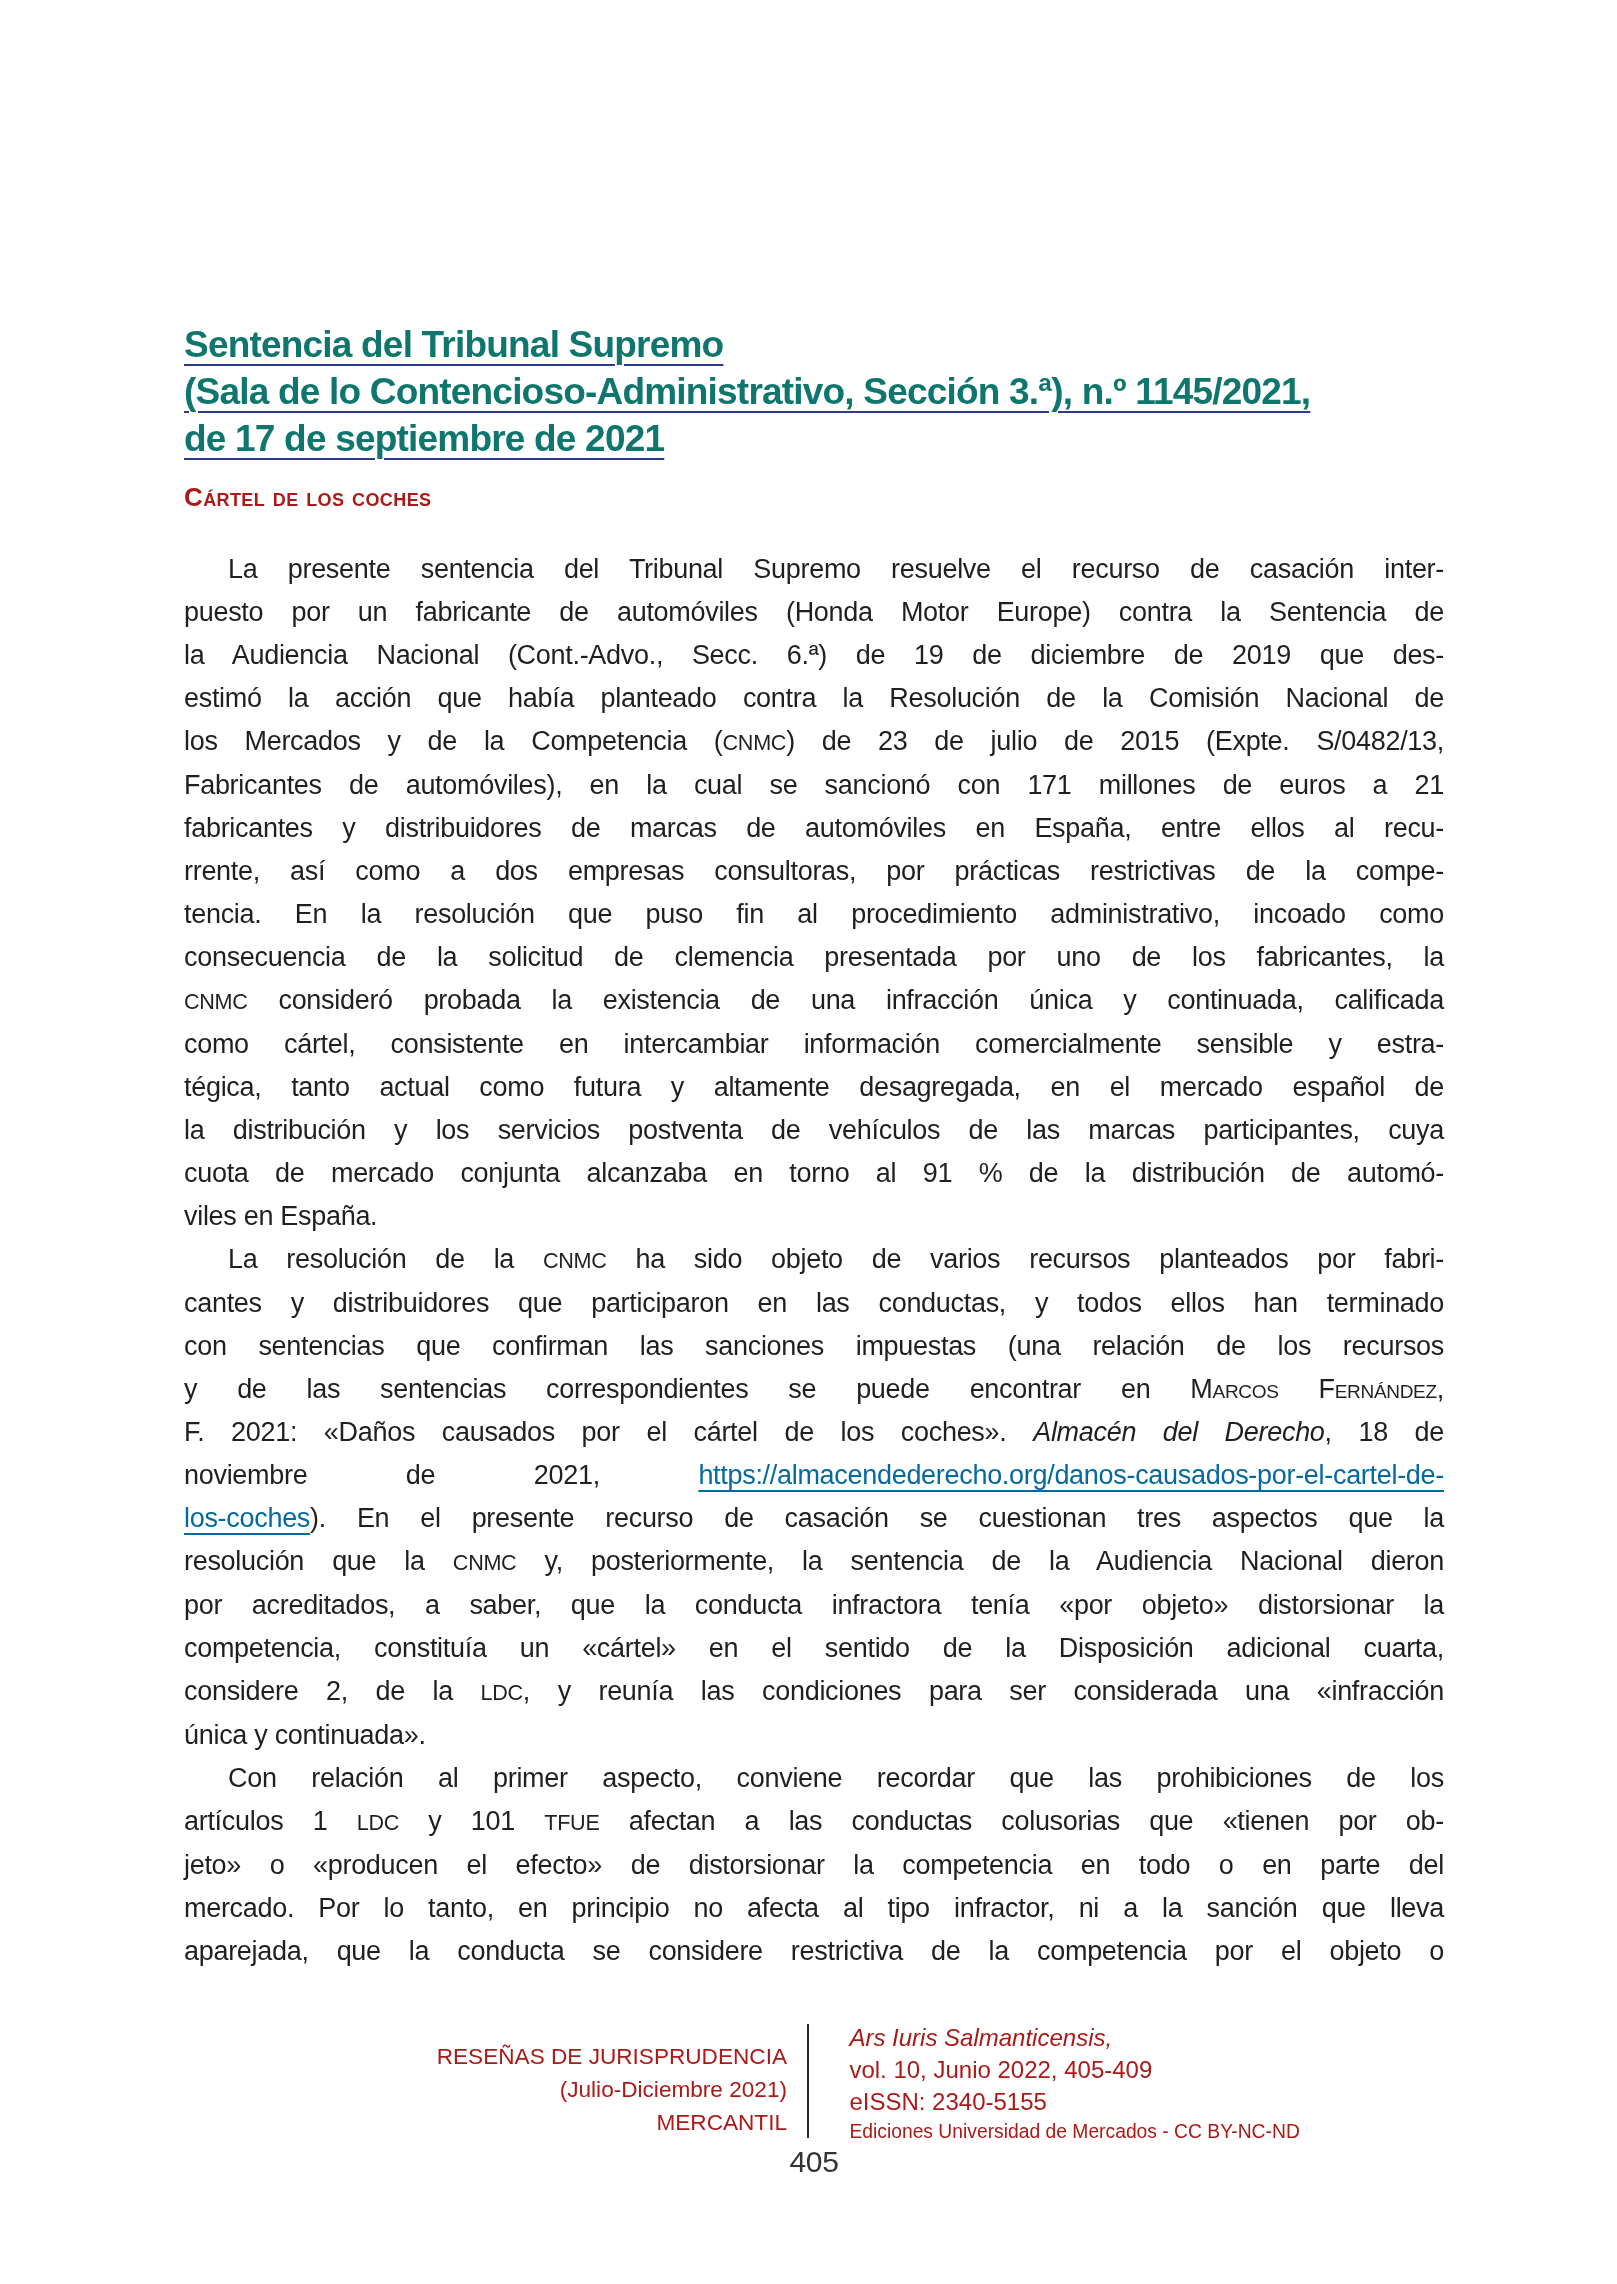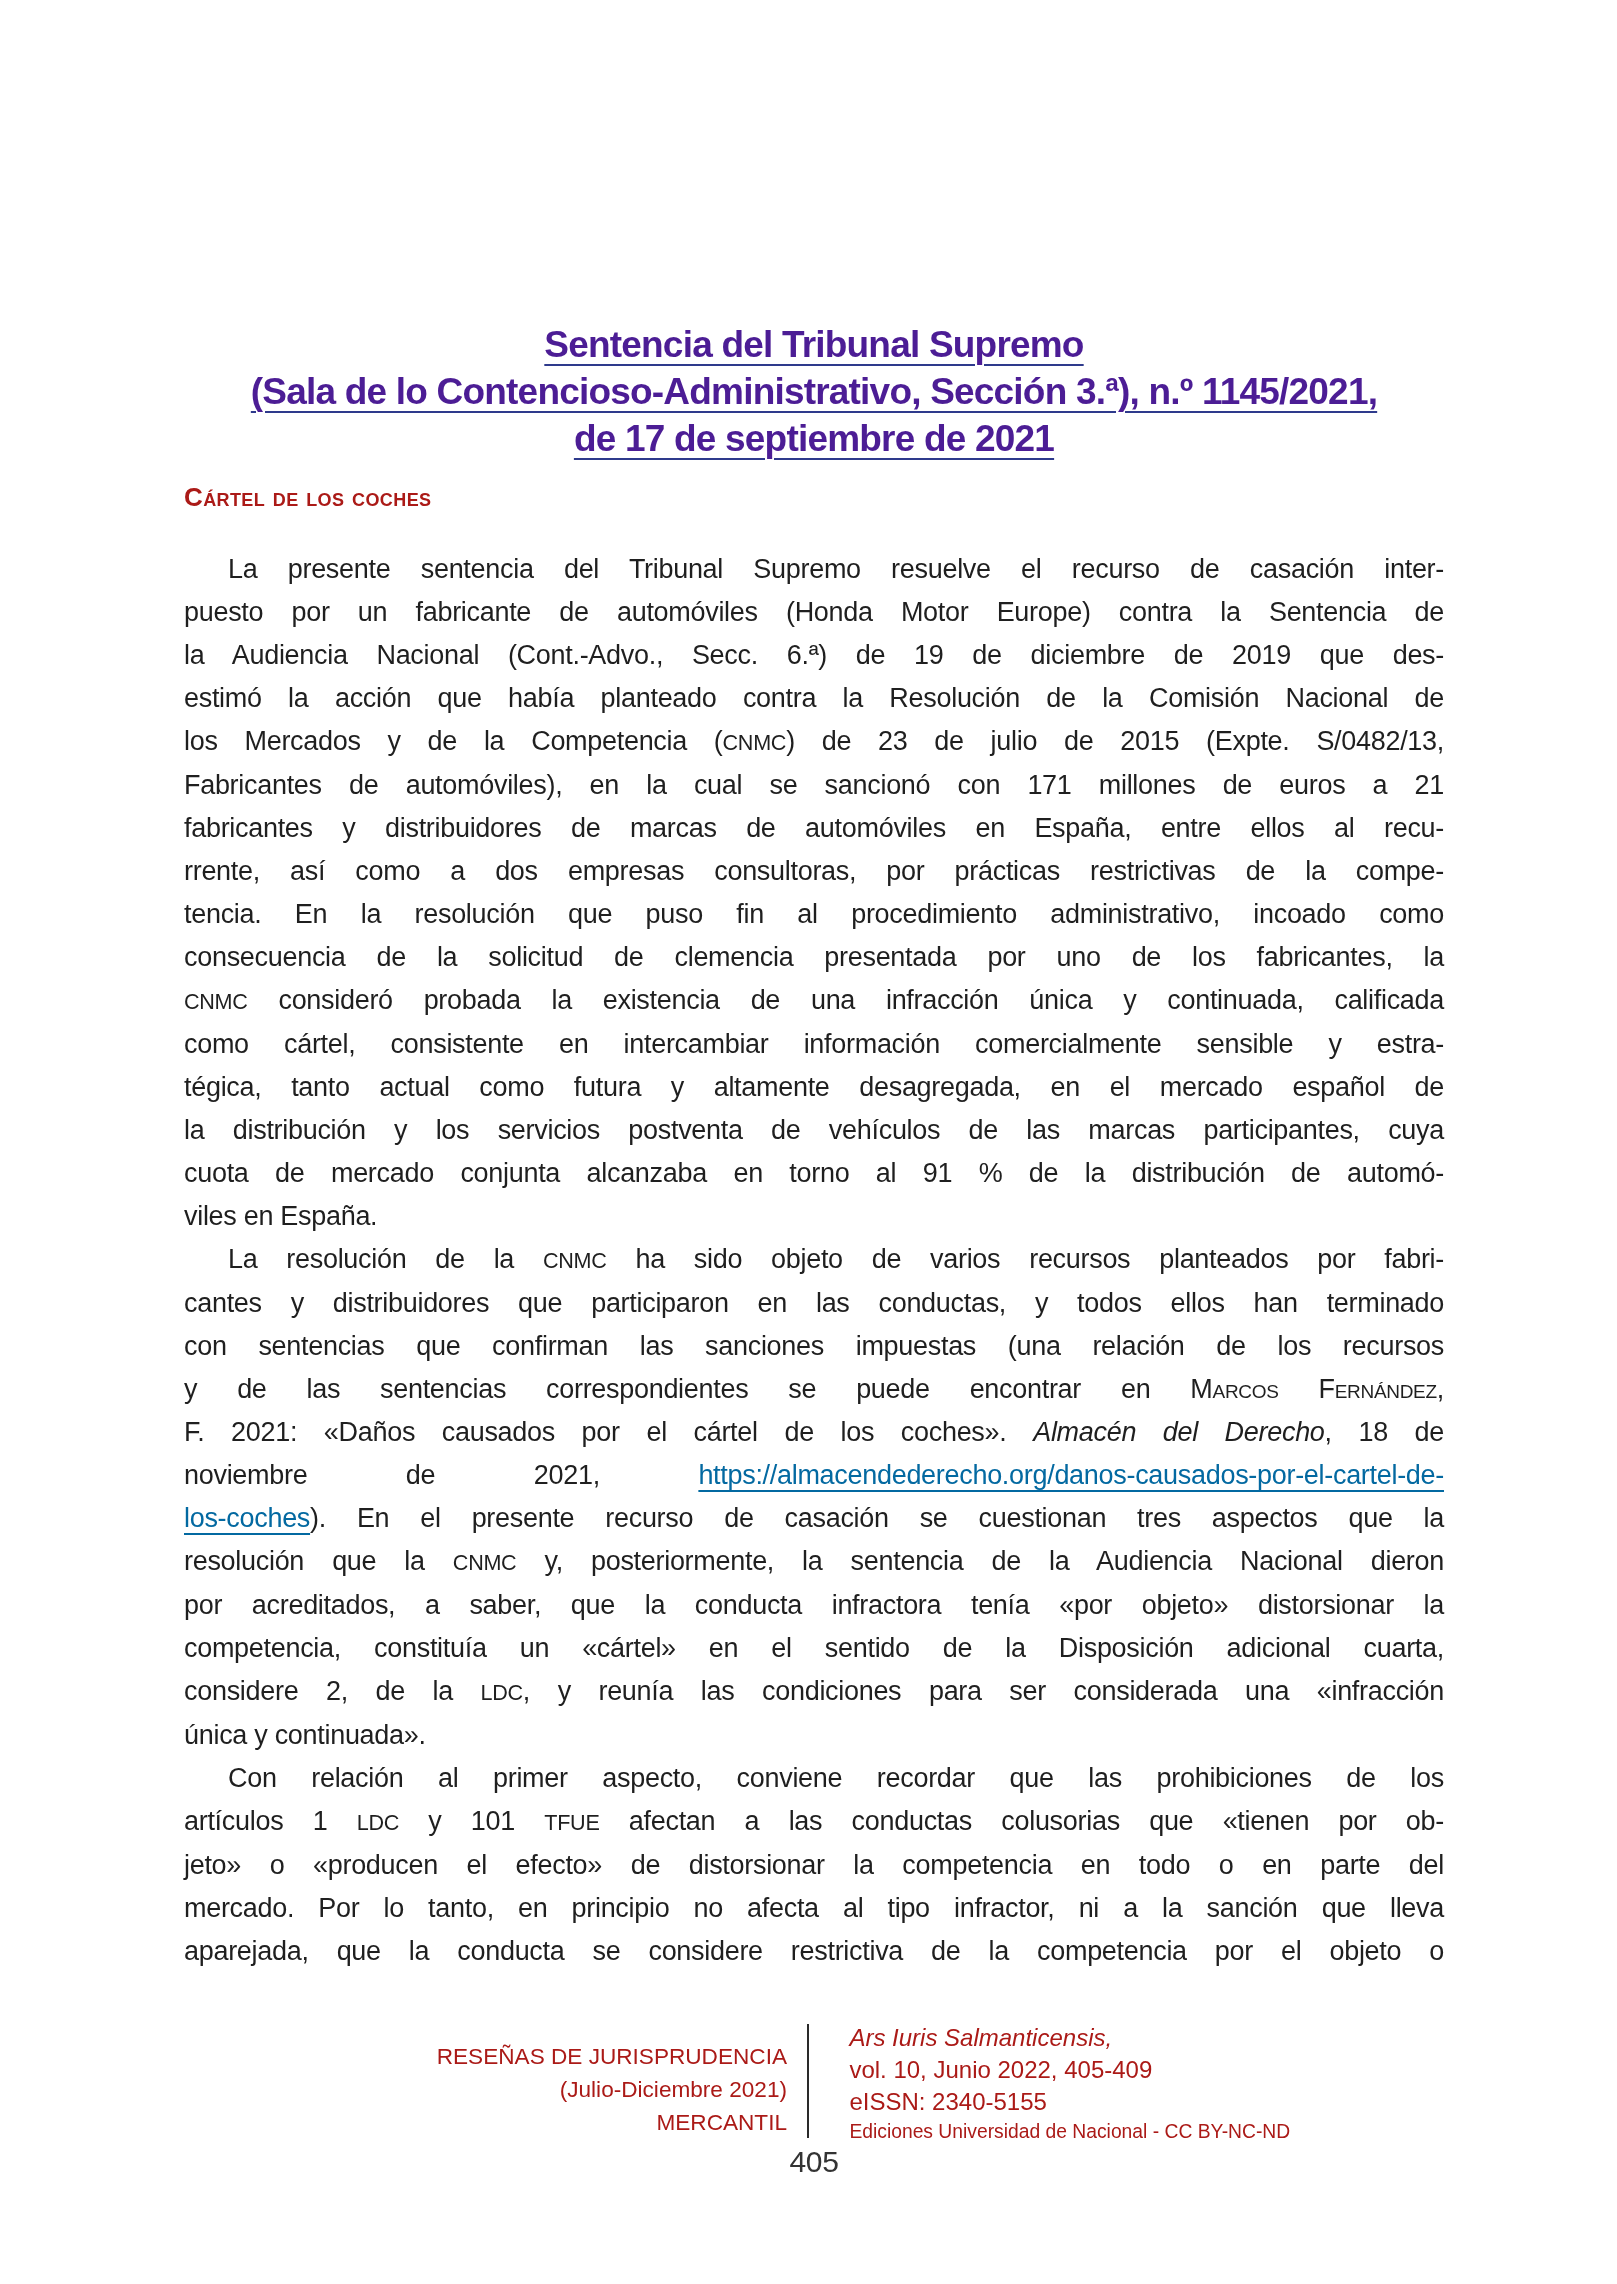--- a/index.html
+++ b/index.html
@@ -3,21 +3,21 @@
 <meta charset="utf-8">
 <style>
   html,body{margin:0;padding:0;background:#e8e8e8;}
   .doc{
     position:relative; width:1618px; height:2284px; background:#ffffff;
     font-family:"Liberation Sans", sans-serif; overflow:hidden;
   }
   
   .title-block{
     position:absolute; top:321px; left:184px; width:1260px;
-    text-align:center; color:#4c1d95; font-weight:bold;
+    color:#0f766e; font-weight:bold;
     font-size:37px; line-height:47px; letter-spacing:-0.8px;
   }
   .title-line{white-space:nowrap;}
   .title-line > span{
     text-decoration:underline; text-decoration-thickness:2.4px;
     text-underline-offset:7.3px; text-decoration-color:#2e3a8c;
   }
   
   .subtitle{
     position:absolute; top:482px; left:184px; width:1260px;
@@ -107,20 +107,20 @@
     <div class="footer-left">
       <div>RESEÑAS DE JURISPRUDENCIA</div>
       <div>(Julio-Diciembre 2021)</div>
       <div>MERCANTIL</div>
     </div>
     <div class="footer-divider"></div>
     <div class="footer-right">
       <div class="journal">Ars Iuris Salmanticensis,</div>
       <div>vol. 10, Junio 2022, 405-409</div>
       <div>eISSN: 2340-5155</div>
-      <div class="small">Ediciones Universidad de Nacional - CC BY-NC-ND</div>
+      <div class="small">Ediciones Universidad de Mercados - CC BY-NC-ND</div>
     </div>
   </div>
 
   <div class="pagenum">405</div>
 
 </div>
 
 
 </body></html>

